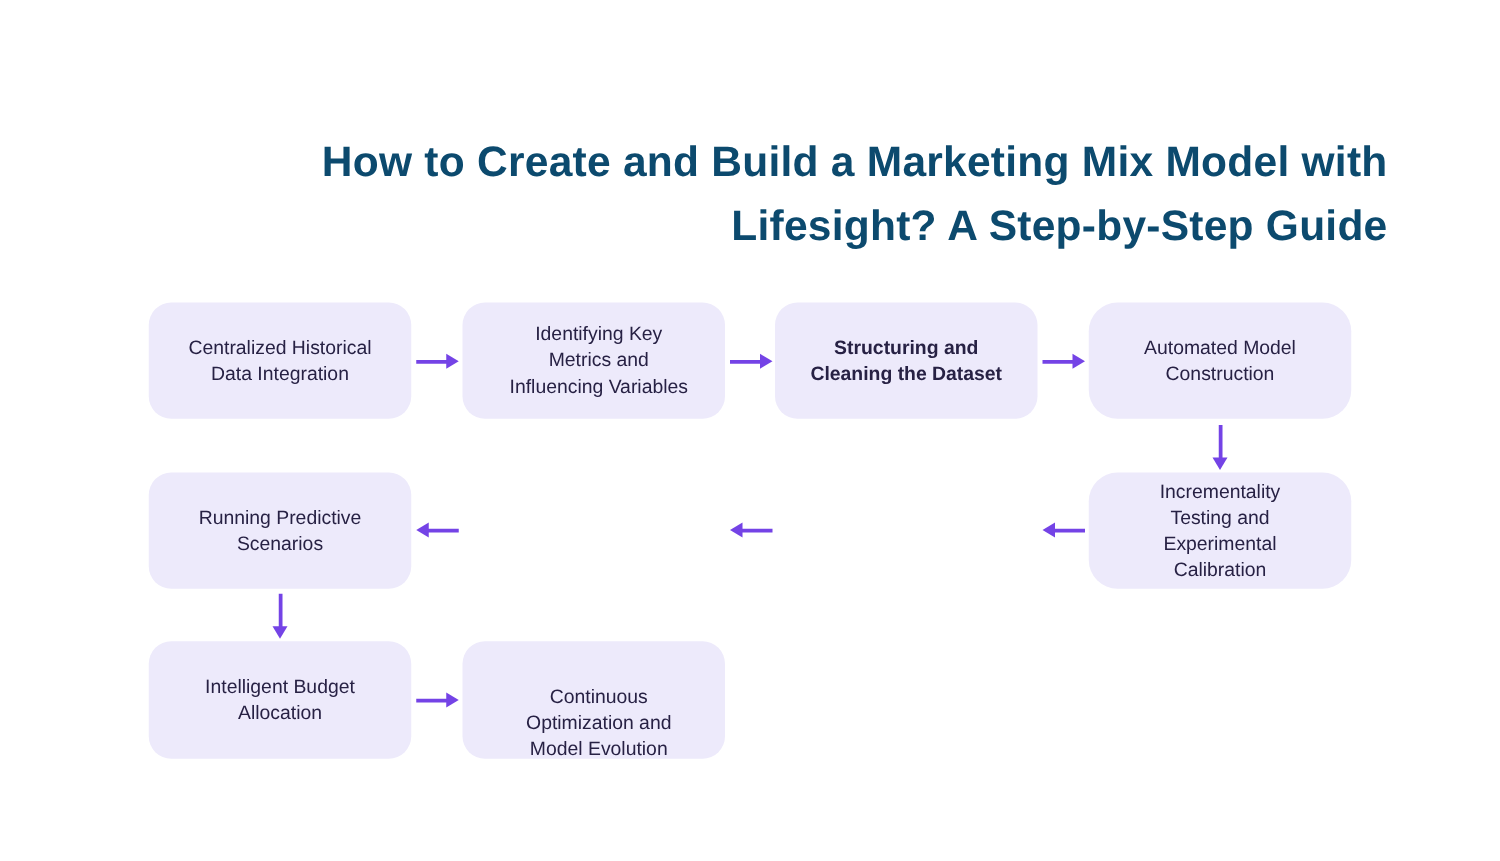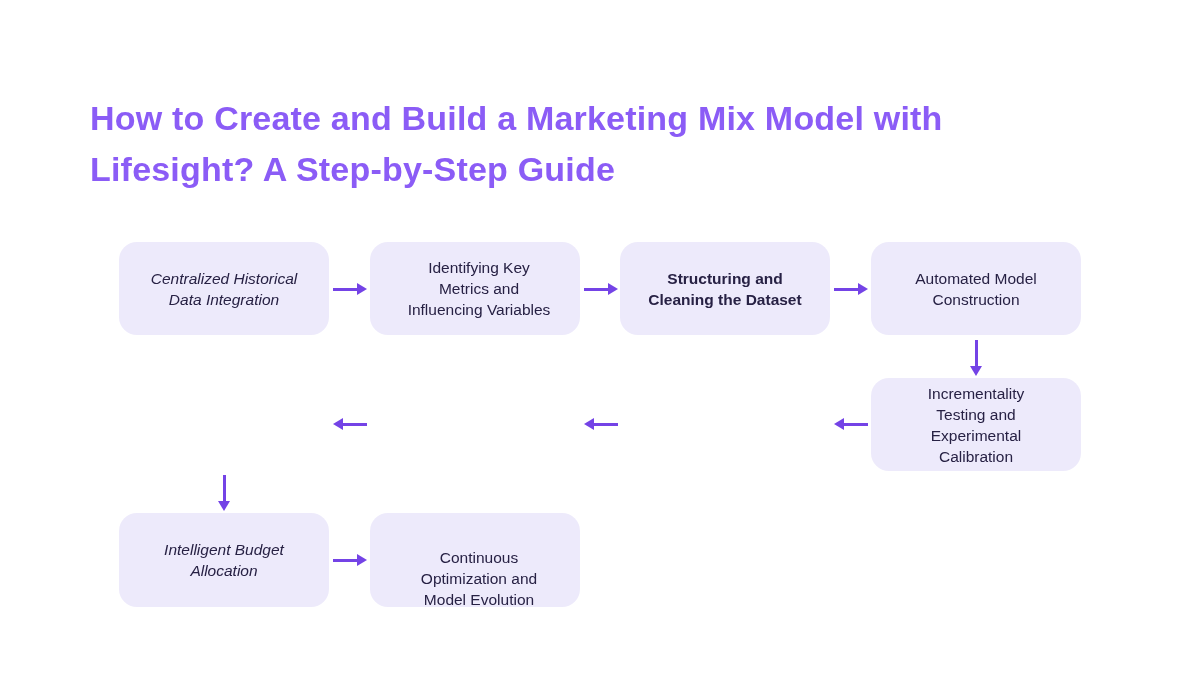--- a/index.html
+++ b/index.html
@@ -10,29 +10,29 @@
   }
   #canvas {
     position: relative;
     width: 1200px;
     height: 689px;
     background: #ffffff;
     overflow: hidden;
   }
   .title {
     position: absolute;
-    top: 70px;
+    top: 82px;
     left: 50%;
     transform: translateX(-50%);
     width: 1020px;
-    text-align: left;
+    text-align: right;
     font-size: 34px;
     line-height: 51px;
     font-weight: 700;
-    color: #8b5cf6;
+    color: #0c4a6e;
     letter-spacing: 0.2px;
   }
   .node {
     position: absolute;
     width: 210px;
     height: 93px;
     background: #EDEAFB;
     border-radius: 18px;
     display: flex;
     align-items: center;
@@ -41,24 +41,24 @@
     color: #272144;
     font-size: 15.5px;
     line-height: 21px;
     font-weight: 500;
     padding: 0 16px;
     box-sizing: border-box;
   }
   .r1 { top: 242px; }
   .r2 { top: 378px; }
   .r3 { top: 513px; height: 94px; }
-  .c1 { left: 119px; font-style: italic; }
+  .c1 { left: 119px; }
   .c2 { left: 370px; padding-left: 24px; }
   .c3 { left: 620px; font-weight: bold; }
-  .c4 { left: 871px; }
+  .c4 { left: 871px; border-radius: 23px; }
   .mw150 { max-width: 150px; display: inline-block; }
   .mw125 { max-width: 125px; display: inline-block; }
   .mw140 { max-width: 140px; display: inline-block; margin-top: 36px; }
 
   
   .harrow {
     position: absolute;
     width: 34px;
     height: 12px;
   }
@@ -121,20 +121,23 @@
   <div class="node r1 c2">
     <span class="mw150">Identifying Key Metrics and Influencing Variables</span>
   </div>
   <div class="node r1 c3">
     <span>Structuring and Cleaning the Dataset</span>
   </div>
   <div class="node r1 c4">
     <span>Automated Model Construction</span>
   </div>
 
+  <div class="node r2 c1">
+    <span>Running Predictive Scenarios</span>
+  </div>
   <div class="node r2 c4">
     <span class="mw125">Incrementality Testing and Experimental Calibration</span>
   </div>
 
   <div class="node r3 c1">
     <span>Intelligent Budget Allocation</span>
   </div>
   <div class="node r3 c2">
     <span class="mw140">Continuous Optimization and Model Evolution</span>
   </div>

